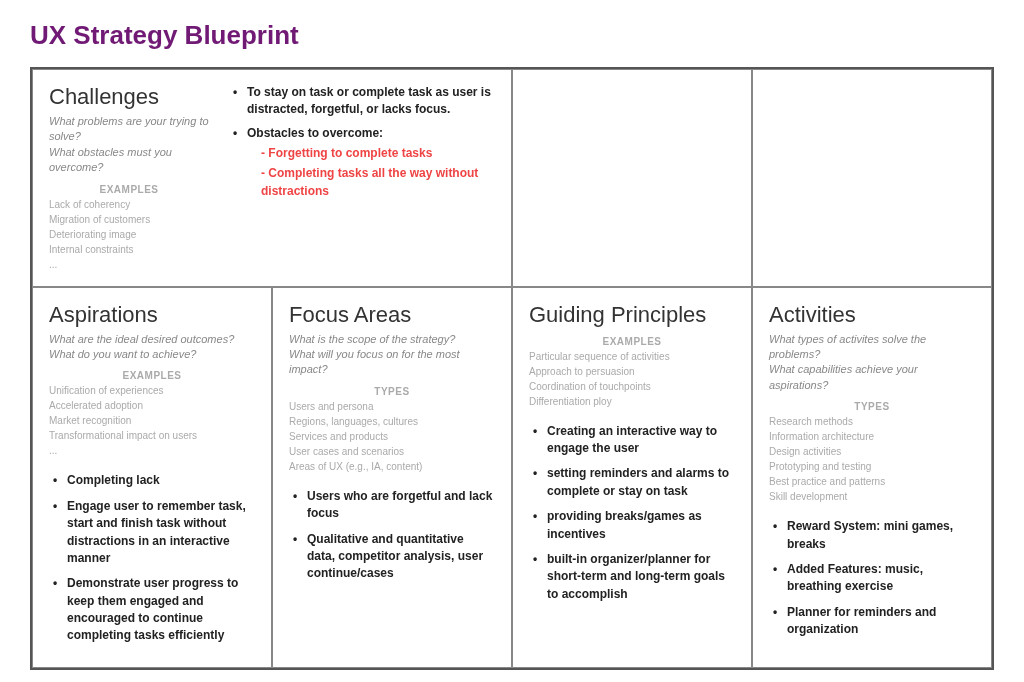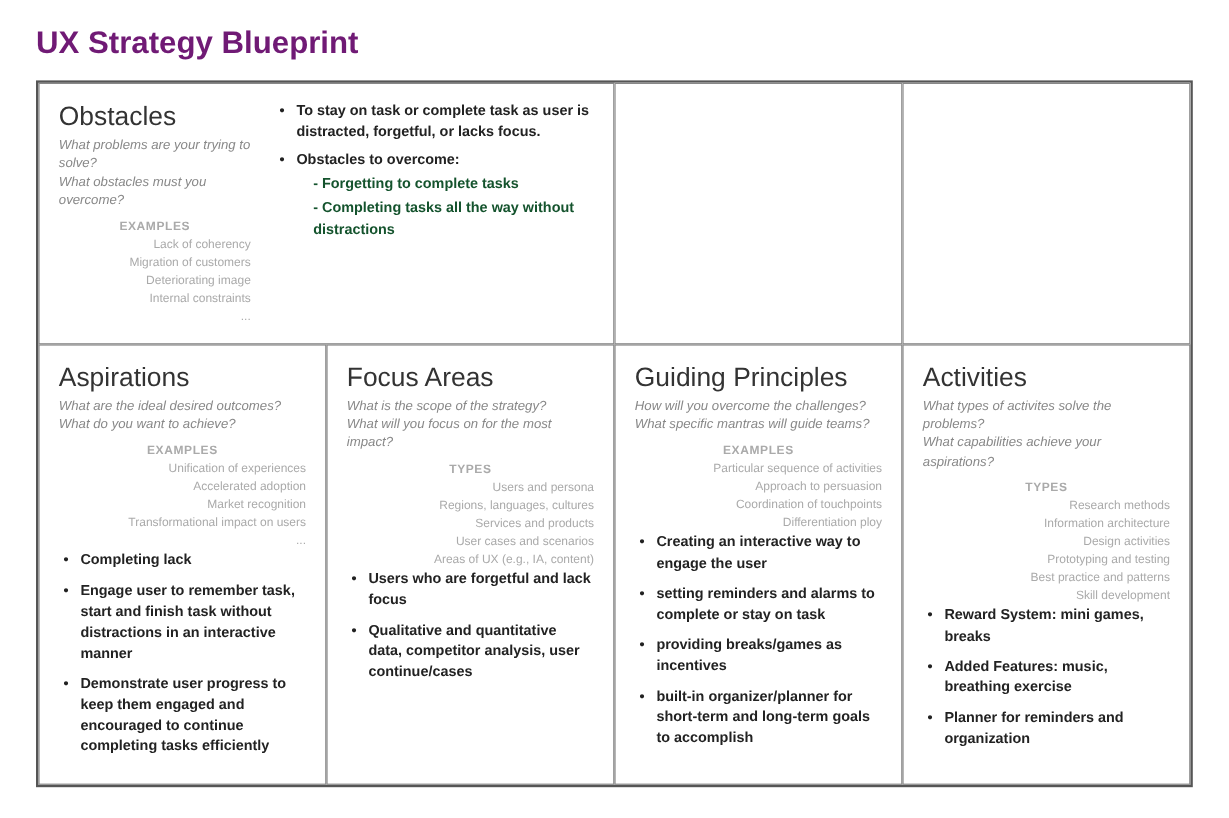--- a/index.html
+++ b/index.html
@@ -81,23 +81,23 @@
       text-align: center;
     }
     .section-examples {
       font-size: 10px;
       color: #aaa;
       font-family: Arial, sans-serif;
       line-height: 1.5;
     }
     .section-examples .example-item {
       display: block;
-      text-align: right;
     }
     .content-bullets {
+      margin-top: 14px;
       padding-left: 0;
       list-style: none;
     }
     .content-bullets li {
       padding-left: 18px;
       position: relative;
       margin-bottom: 8px;
       font-size: 12px;
       font-family: Arial, sans-serif;
       line-height: 1.45;
@@ -114,34 +114,34 @@
       margin-top: 0;
     }
     .challenges-bullets li {
       margin-bottom: 6px;
     }
     .challenge-sub {
       padding-left: 14px;
       font-size: 12px;
       font-family: Arial, sans-serif;
       line-height: 1.5;
-      color: #14532d;
+      color: #ef4444;
       margin-top: 2px;
     }
   </style>
 </head>
 <body>
 
 <h1 class="page-title">UX Strategy Blueprint</h1>
 
 <div class="blueprint-grid">
 
   <div class="cell cell-challenges">
     <div class="cell-challenges-left">
-      <h2 class="section-title">Obstacles</h2>
+      <h2 class="section-title">Challenges</h2>
       <div class="section-subtitle">
         <span>What problems are your trying to solve?</span><br>
         <span>What obstacles must you overcome?</span>
       </div>
       <div class="section-label">EXAMPLES</div>
       <div class="section-examples">
         <span class="example-item">Lack of coherency</span>
         <span class="example-item">Migration of customers</span>
         <span class="example-item">Deteriorating image</span>
         <span class="example-item">Internal constraints</span>
@@ -199,24 +199,20 @@
       <span class="example-item">Areas of UX (e.g., IA, content)</span>
     </div>
     <ul class="content-bullets">
       <li>Users who are forgetful and lack focus</li>
       <li>Qualitative and quantitative data, competitor analysis, user continue/cases</li>
     </ul>
   </div>
 
   <div class="cell cell-guiding">
     <h2 class="section-title">Guiding Principles</h2>
-    <div class="section-subtitle">
-      <span>How will you overcome the challenges?</span><br>
-      <span>What specific mantras will guide teams?</span>
-    </div>
     <div class="section-label">EXAMPLES</div>
     <div class="section-examples">
       <span class="example-item">Particular sequence of activities</span>
       <span class="example-item">Approach to persuasion</span>
       <span class="example-item">Coordination of touchpoints</span>
       <span class="example-item">Differentiation ploy</span>
     </div>
     <ul class="content-bullets">
       <li>Creating an interactive way to engage the user</li>
       <li>setting reminders and alarms to complete or stay on task</li>

